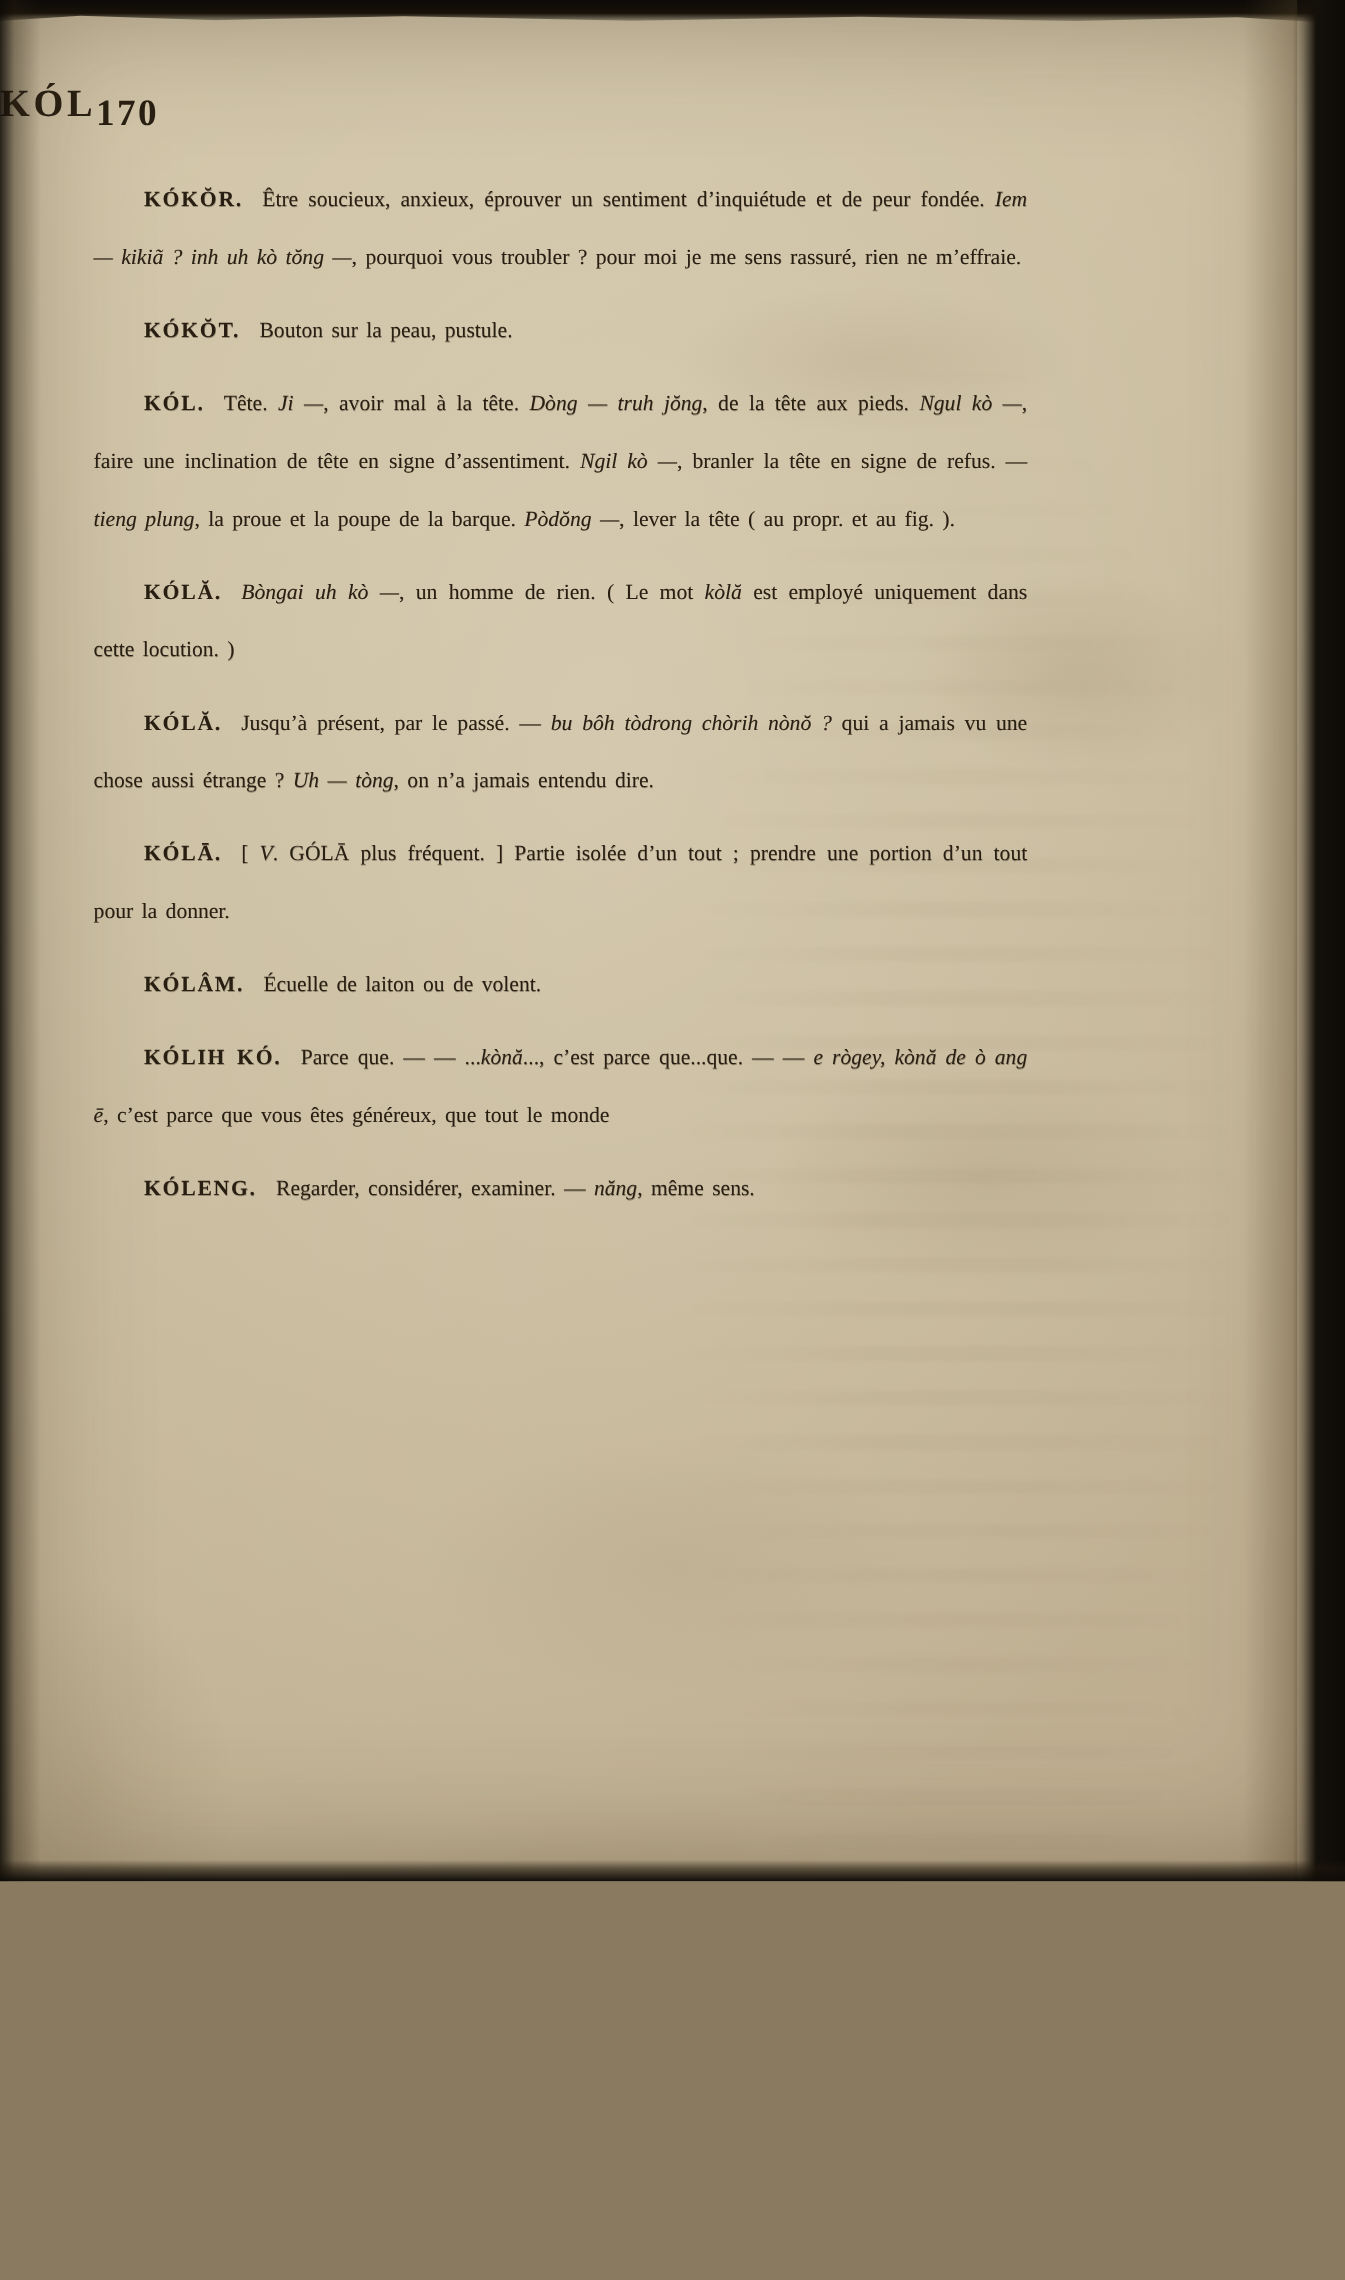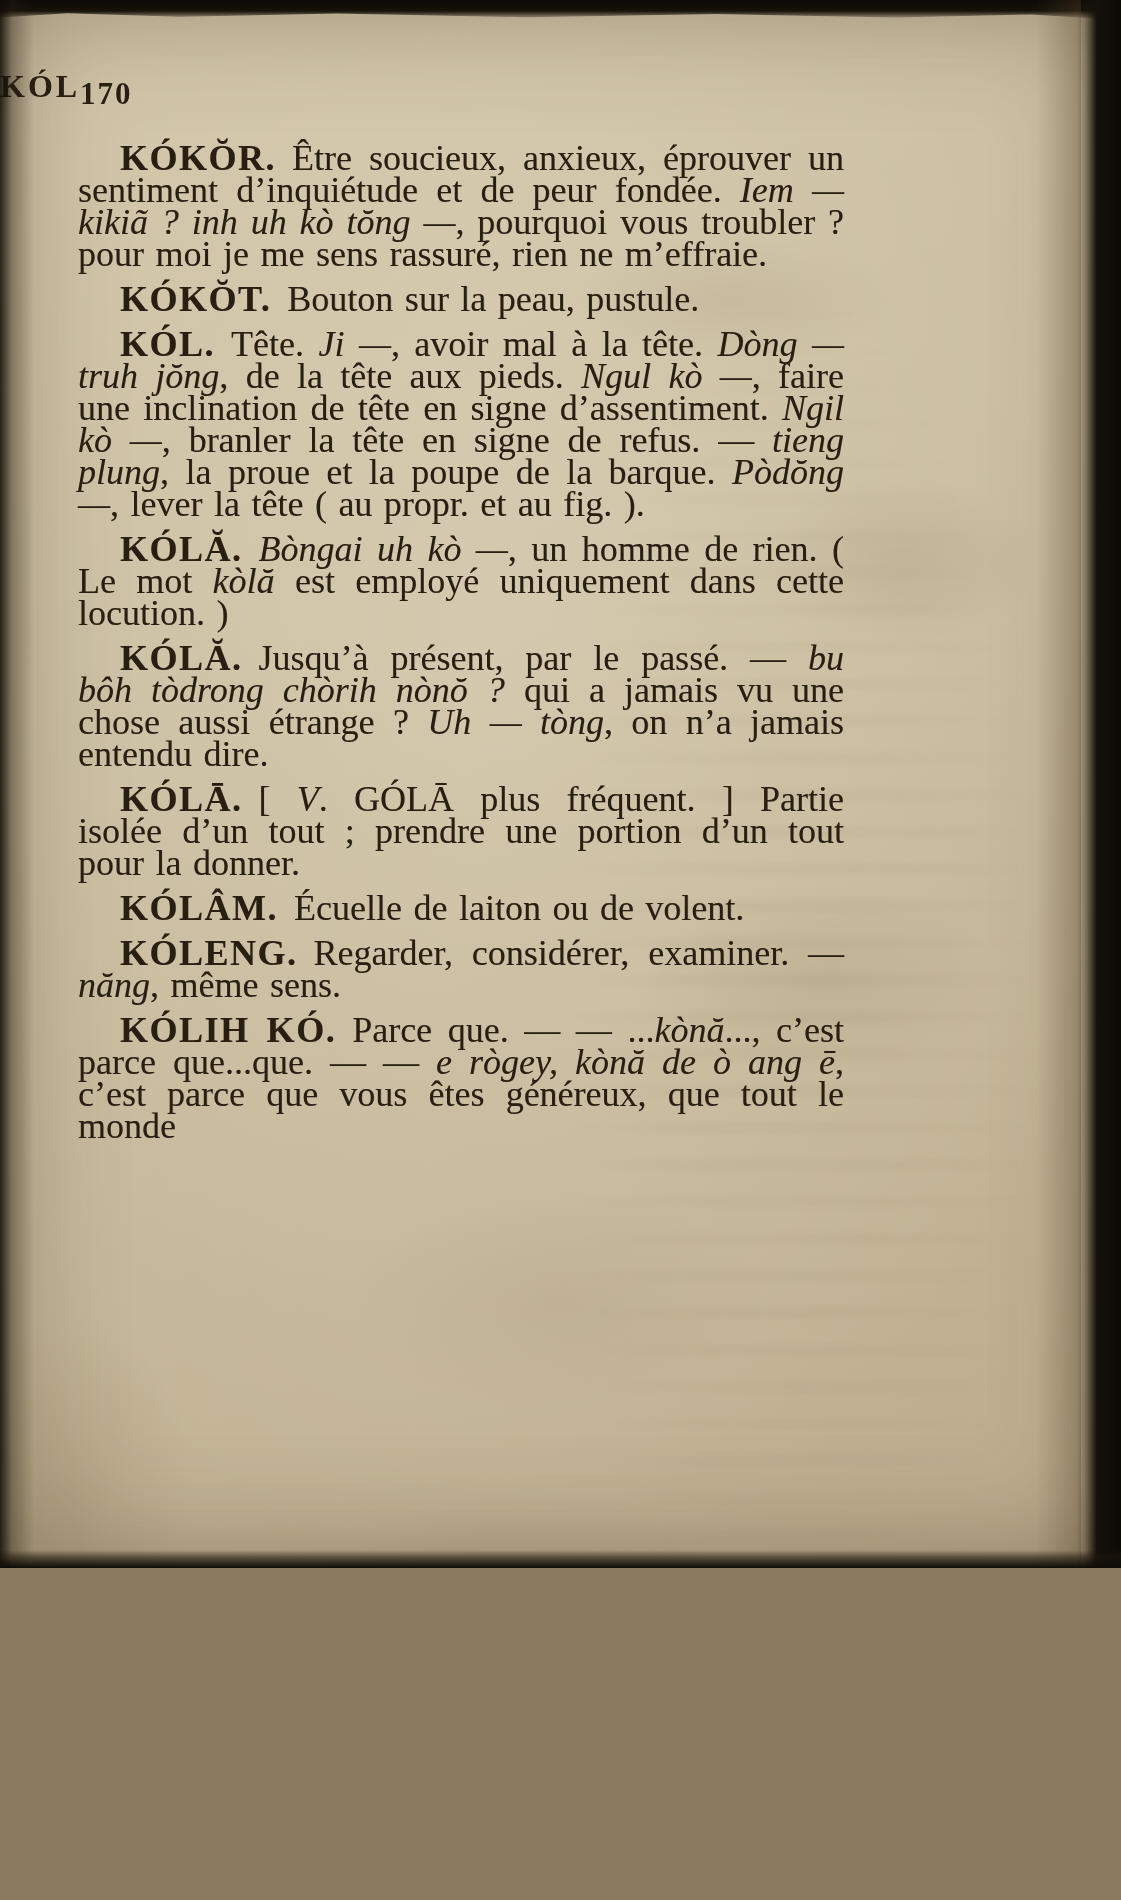--- a/index.html
+++ b/index.html
@@ -71,23 +71,23 @@
   .running-head {
     position: absolute; left: 0; width: 100%; top: 0;
     text-align: left; font-size: 32px; font-weight: 600; letter-spacing: 3px;
   }
   
   .entries {
     position: absolute; z-index: 3;
     top: 142px; left: 78px; width: 782px;
   }
   p.entry {
-    margin: 0 16px 13px 0;
-    font-size: 36px;
-    line-height: 32px;
+    margin: 0 4px 13px 0;
+    font-size: 18px;
+    line-height: 48px;
     text-align: justify;
     text-indent: 42px;
     word-spacing: 2.5px;
     color: #281f12;
     text-shadow: 0.3px 0.3px 0.5px rgba(40,30,15,0.35);
   }
   .headword { font-weight: 600; letter-spacing: 1.5px; margin-right: 16px; }
   .seg.italic { font-style: italic; }
 </style>
 </head>
@@ -104,22 +104,22 @@
   </div>
 
   <div class="entries" id="entries">
       <p class="entry"><span class="headword">KÓKŎR.</span><span class="seg">Être soucieux, anxieux, éprouver un sentiment d’inquiétude et de peur fondée. </span><span class="seg italic">Iem — kikiã ? inh uh kò tŏng —</span><span class="seg">, pourquoi vous troubler ? pour moi je me sens rassuré, rien ne m’effraie.</span></p>
       <p class="entry"><span class="headword">KÓKŎT.</span><span class="seg">Bouton sur la peau, pustule.</span></p>
       <p class="entry"><span class="headword">KÓL.</span><span class="seg">Tête. </span><span class="seg italic">Ji —</span><span class="seg">, avoir mal à la tête. </span><span class="seg italic">Dòng — truh jŏng</span><span class="seg">, de la tête aux pieds. </span><span class="seg italic">Ngul kò —</span><span class="seg">, faire une inclination de tête en signe d’assentiment. </span><span class="seg italic">Ngil kò —</span><span class="seg">, branler la tête en signe de refus. — </span><span class="seg italic">tieng plung</span><span class="seg">, la proue et la poupe de la barque. </span><span class="seg italic">Pòdŏng —</span><span class="seg">, lever la tête ( au propr. et au fig. ).</span></p>
       <p class="entry"><span class="headword">KÓLĂ.</span><span class="seg italic">Bòngai uh kò —</span><span class="seg">, un homme de rien. ( Le mot </span><span class="seg italic">kòlă</span><span class="seg"> est employé uniquement dans cette locution. )</span></p>
       <p class="entry"><span class="headword">KÓLĂ.</span><span class="seg">Jusqu’à présent, par le passé. — </span><span class="seg italic">bu bôh tòdrong chòrih nònŏ ?</span><span class="seg"> qui a jamais vu une chose aussi étrange ? </span><span class="seg italic">Uh — tòng</span><span class="seg">, on n’a jamais entendu dire.</span></p>
       <p class="entry"><span class="headword">KÓLĀ.</span><span class="seg">[ </span><span class="seg italic">V</span><span class="seg">. GÓLĀ plus fréquent. ]  Partie isolée d’un tout ; prendre une portion d’un tout pour la donner.</span></p>
       <p class="entry"><span class="headword">KÓLÂM.</span><span class="seg">Écuelle de laiton ou de volent.</span></p>
+      <p class="entry"><span class="headword">KÓLIH KÓ.</span><span class="seg">Parce que. — — ...</span><span class="seg italic">kònă</span><span class="seg">..., c’est parce que...que. — — </span><span class="seg italic">e rògey, kònă de ò ang ē</span><span class="seg">, c’est parce que vous êtes généreux, que tout le monde</span></p>
       <p class="entry"><span class="headword">KÓLENG.</span><span class="seg">Regarder, considérer, examiner. — </span><span class="seg italic">năng</span><span class="seg">, même sens.</span></p>
-      <p class="entry"><span class="headword">KÓLIH KÓ.</span><span class="seg">Parce que. — — ...</span><span class="seg italic">kònă</span><span class="seg">..., c’est parce que...que. — — </span><span class="seg italic">e rògey, kònă de ò ang ē</span><span class="seg">, c’est parce que vous êtes généreux, que tout le monde</span></p>
     </div>
 
   <div class="edge edge-top"></div>
   <div class="edge edge-left"></div>
   <div class="edge edge-right-curve"></div>
   <div class="edge edge-right"></div>
   <div class="edge edge-bottom"></div>
 
 </div>
 

